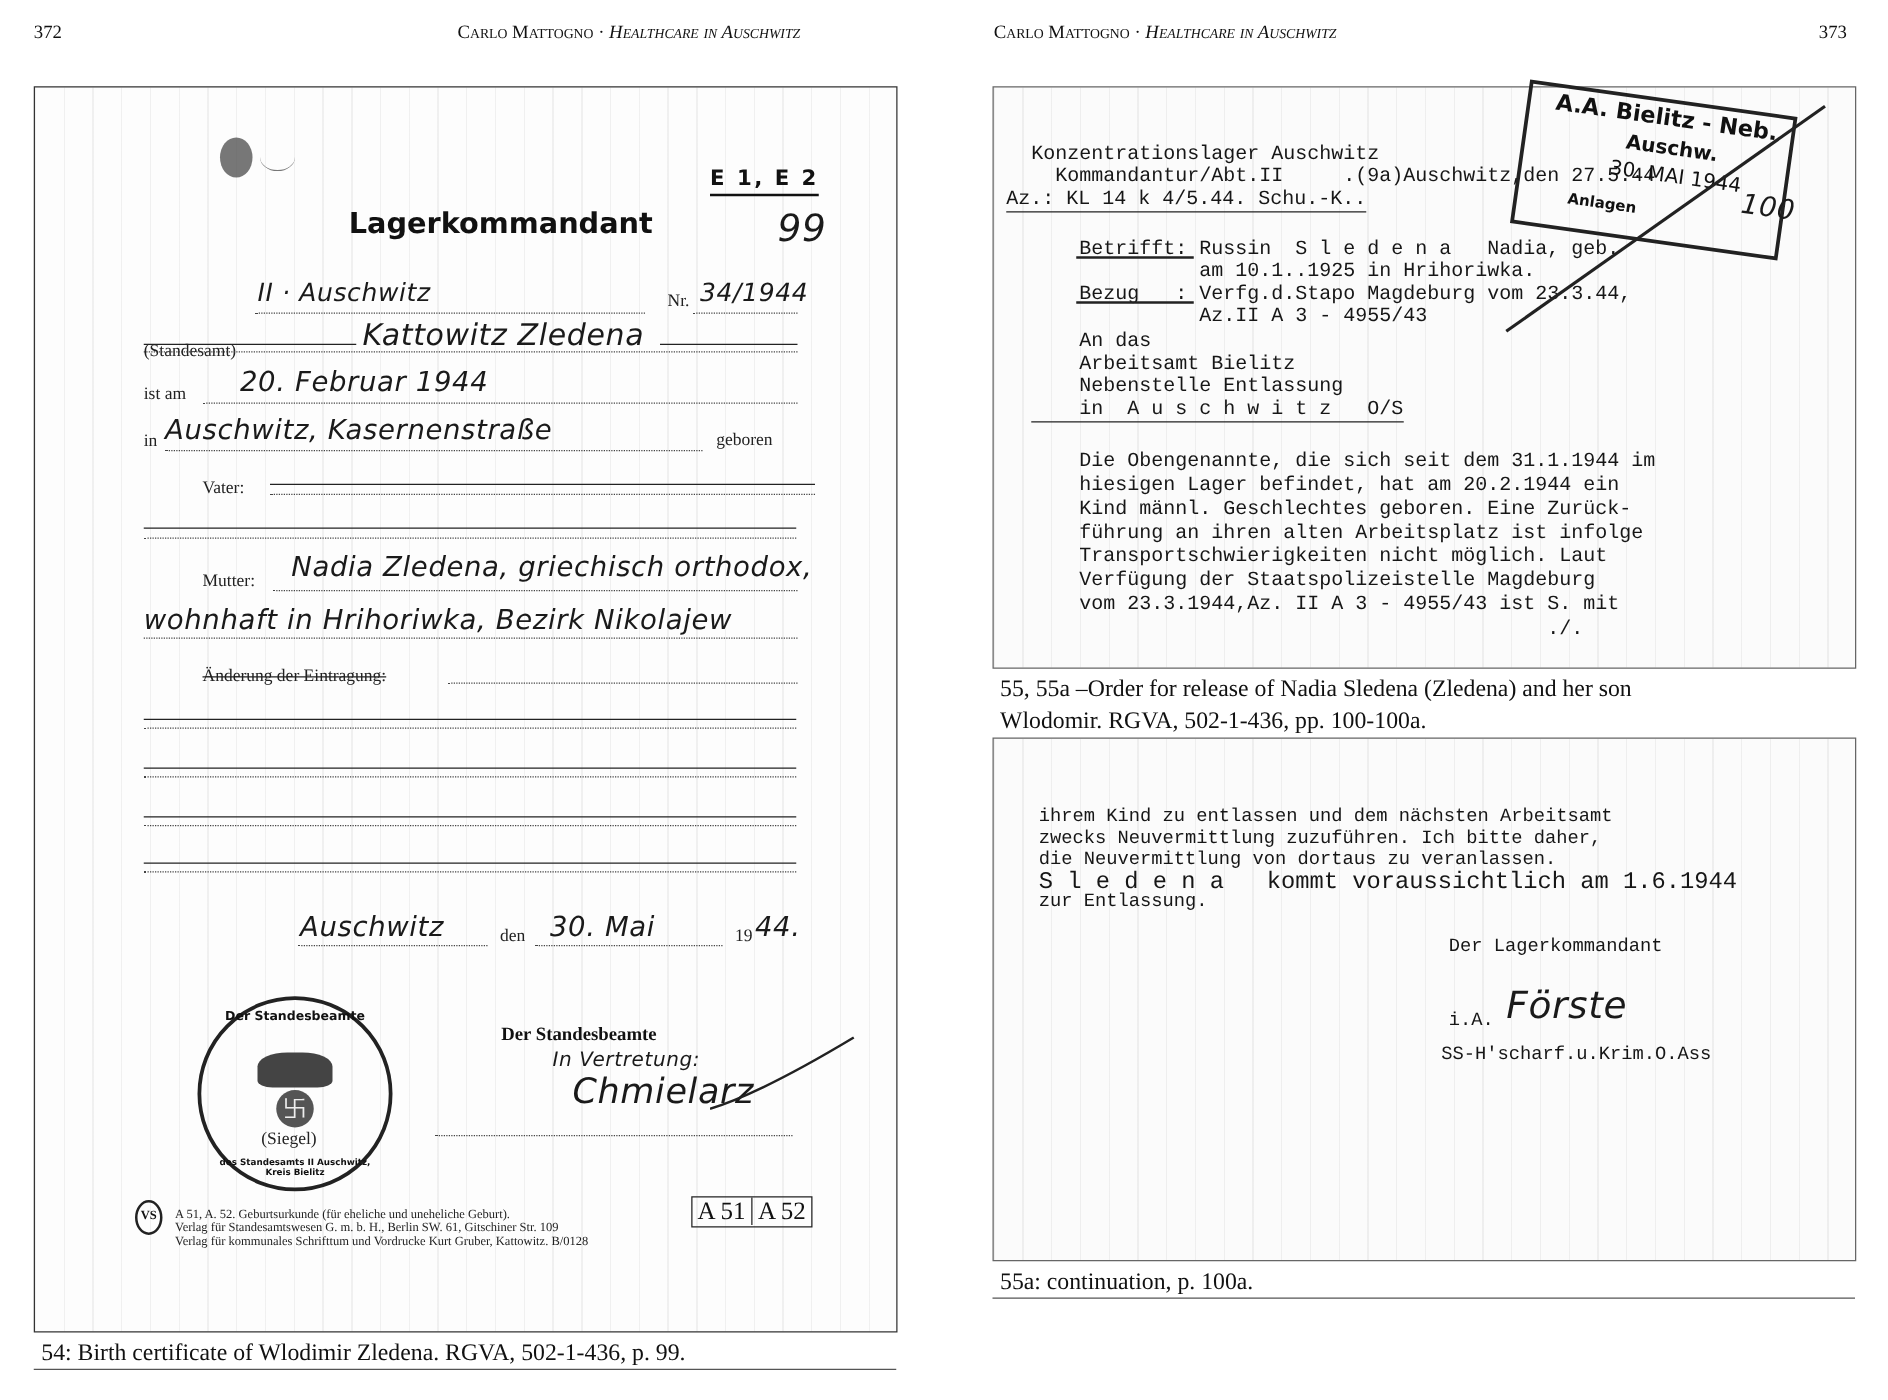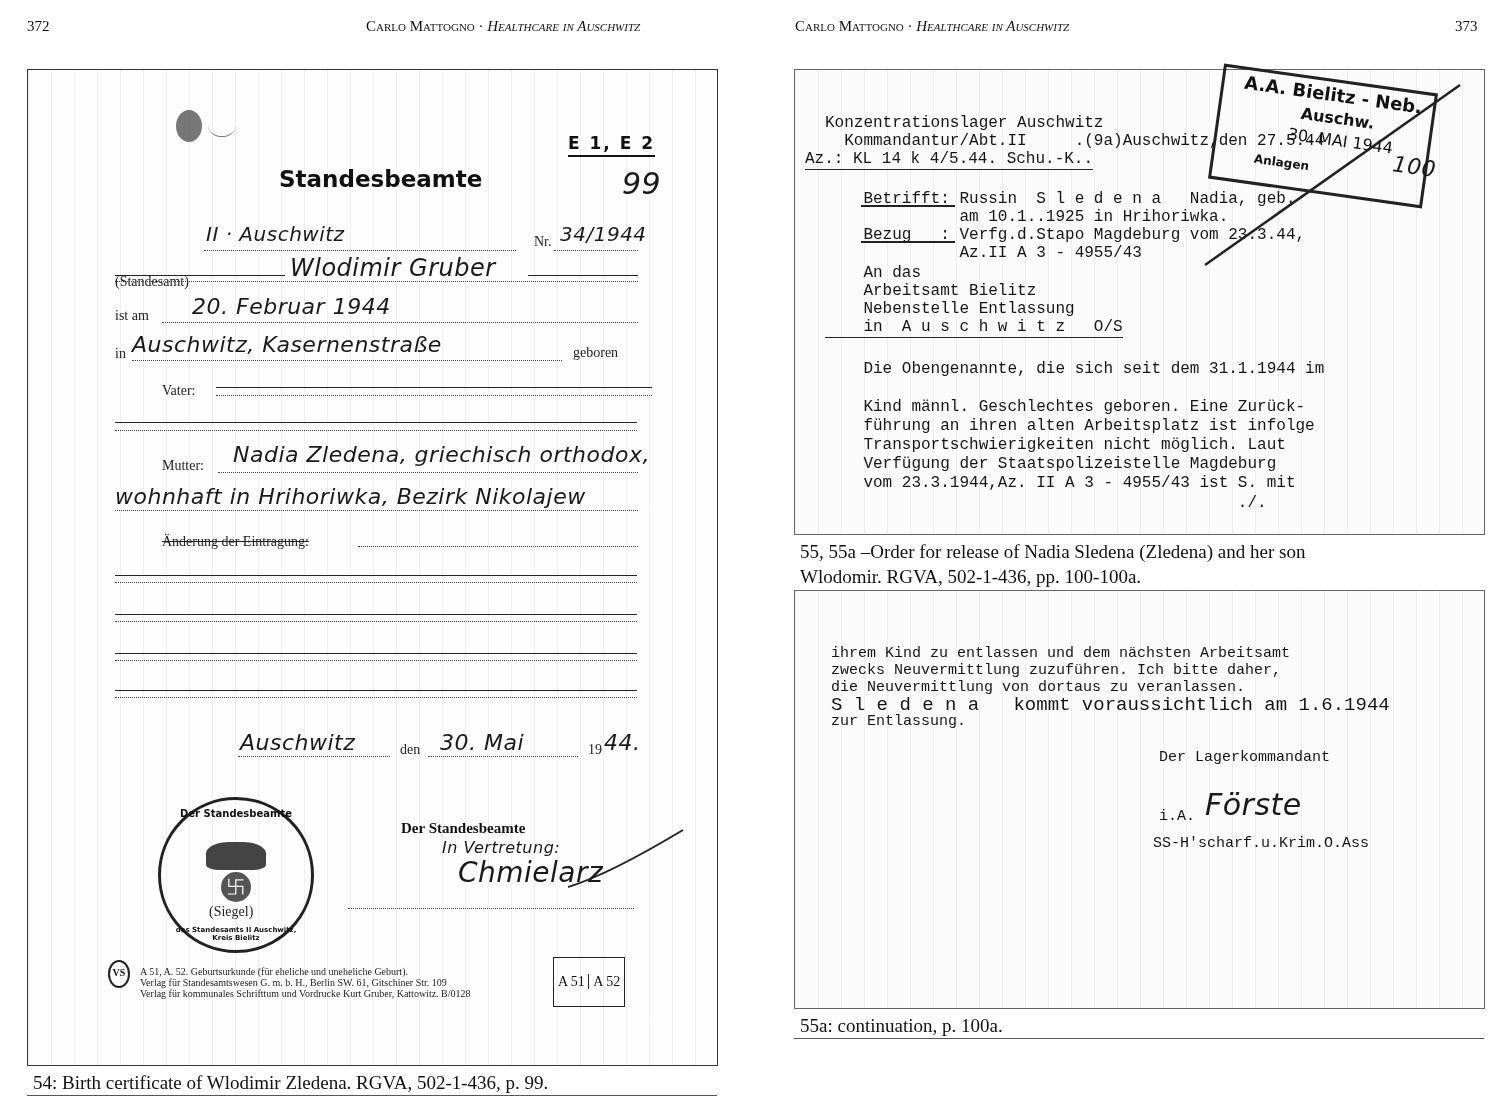--- a/index.html
+++ b/index.html
@@ -46,32 +46,32 @@
   <span class="sc it">Healthcare in Auschwitz</span>
 </div>
 <div class="abs pagenum" style="left:1455px;">373</div>
 
 <div class="abs doc54 noise">
 
   <div class="abs" style="left:148px;top:40px;width:26px;height:32px;border-radius:50%;background:#555;opacity:.8;"></div>
   <div class="abs" style="left:180px;top:44px;width:28px;height:22px;border-radius:0 0 50% 50%;border-bottom:1px solid #777;"></div>
 
   <div class="abs formcode" style="left:540px;top:63px;">E 1, E 2</div>
-  <div class="abs cert-title" style="left:251px;top:96px;">Standesbeamte</div>
+  <div class="abs cert-title" style="left:251px;top:96px;">Lagerkommandant</div>
   <div class="abs hand" style="left:594px;top:96px;font-size:30px;">99</div>
 
   <div class="abs form-label" style="left:87px;top:164px;margin-top:40px;">(Standesamt)</div>
   <div class="abs hand" style="left:178px;top:152px;font-size:20px;">II · Auschwitz</div>
   <div class="abs dotline" style="left:176px;top:180px;width:312px;"></div>
   <div class="abs form-label" style="left:506px;top:164px;">Nr.</div>
   <div class="abs hand" style="left:532px;top:152px;font-size:20px;">34/1944</div>
   <div class="abs dotline" style="left:526px;top:180px;width:84px;"></div>
 
   <div class="abs solidline" style="left:87px;top:205px;width:170px;"></div>
-  <div class="abs hand" style="left:262px;top:184px;font-size:24px;">Wlodimir Gruber</div>
+  <div class="abs hand" style="left:262px;top:184px;font-size:24px;">Kattowitz Zledena</div>
   <div class="abs solidline" style="left:500px;top:205px;width:110px;"></div>
   <div class="abs dotline" style="left:87px;top:211px;width:523px;"></div>
 
   <div class="abs form-label" style="left:87px;top:238px;">ist am</div>
   <div class="abs hand" style="left:164px;top:224px;">20. Februar 1944</div>
   <div class="abs dotline" style="left:134px;top:252px;width:476px;"></div>
 
   <div class="abs form-label" style="left:87px;top:276px;">in</div>
   <div class="abs hand" style="left:104px;top:262px;">Auschwitz, Kasernenstraße</div>
   <div class="abs dotline" style="left:104px;top:290px;width:430px;"></div>
@@ -121,21 +121,21 @@
   <div class="abs hand" style="left:430px;top:786px;font-size:28px;">Chmielarz</div>
   <svg class="abs" style="left:540px;top:755px;" width="120" height="70">
       <path d="M0 62 Q40 50 115 5" stroke="#222" stroke-width="2" fill="none"></path>
     </svg>
   <div class="abs dotline" style="left:320px;top:838px;width:286px;"></div>
 
   <div class="abs" style="left:80px;top:890px;width:18px;height:24px;border:2px solid #222;border-radius:50%;font-size:10px;text-align:center;line-height:22px;font-weight:bold;">VS</div>
   <div class="abs small-print" style="left:112px;top:896px;">A 51, A. 52.  Geburtsurkunde (für eheliche und uneheliche Geburt).</div>
   <div class="abs small-print" style="left:112px;top:907px;">Verlag für Standesamtswesen G. m. b. H., Berlin SW. 61, Gitschiner Str. 109</div>
   <div class="abs small-print" style="left:112px;top:918px;">Verlag für kommunales Schrifttum und Vordrucke Kurt Gruber, Kattowitz.  B/0128</div>
-  <div class="abs" style="left:525px;top:887px;border:1px solid #222;font-size:14px;padding:16px 4px;">
+  <div class="abs" style="left:525px;top:887px;border:1px solid #222;font-size:20px;padding:0 4px;">
     <span>A 51</span>
     <span style="border-left:1px solid #222;padding-left:4px;">A 52</span>
   </div>
 </div>
 
 <div class="abs caption" style="left:33px;top:1071px;">54: Birth certificate of Wlodimir Zledena. RGVA, 502-1-436, p. 99.</div>
 <div class="abs caprule" style="left:27px;top:1095px;width:690px;"></div>
 
 <div class="abs doc55 noise">
   <div class="abs tw" style="left:30px;top:44px;">Konzentrationslager Auschwitz</div>
@@ -145,20 +145,21 @@
   <div class="abs tw" style="left:30px;top:138px;">              am 10.1..1925 in Hrihoriwka.</div>
   <div class="abs tw" style="left:30px;top:156px;">    Bezug   : Verfg.d.Stapo Magdeburg vom 23.3.44,</div>
   <div class="abs tw" style="left:30px;top:174px;">              Az.II A 3 - 4955/43</div>
   <div class="abs" style="left:66px;top:135px;width:94px;height:1.5px;background:#222;"></div>
   <div class="abs" style="left:66px;top:171px;width:94px;height:1.5px;background:#222;"></div>
   <div class="abs tw" style="left:30px;top:194px;">    An das</div>
   <div class="abs tw" style="left:30px;top:212px;">    Arbeitsamt Bielitz</div>
   <div class="abs tw" style="left:30px;top:230px;">    Nebenstelle Entlassung</div>
   <div class="abs tw" style="left:30px;top:248px;border-bottom:1.5px solid #222;">    in  A u s c h w i t z   O/S</div>
   <div class="abs tw" style="left:30px;top:290px;">    Die Obengenannte, die sich seit dem 31.1.1944 im</div>
+  <div class="abs tw" style="left:30px;top:309px;">    hiesigen Lager befindet, hat am 20.2.1944 ein</div>
   <div class="abs tw" style="left:30px;top:328px;">    Kind männl. Geschlechtes geboren. Eine Zurück-</div>
   <div class="abs tw" style="left:30px;top:347px;">    führung an ihren alten Arbeitsplatz ist infolge</div>
   <div class="abs tw" style="left:30px;top:366px;">    Transportschwierigkeiten nicht möglich. Laut</div>
   <div class="abs tw" style="left:30px;top:385px;">    Verfügung der Staatspolizeistelle Magdeburg</div>
   <div class="abs tw" style="left:30px;top:404px;">    vom 23.3.1944,Az. II A 3 - 4955/43 ist S. mit</div>
   <div class="abs tw" style="left:30px;top:424px;">                                           ./.</div>
 
   <div class="abs rstamp" style="left:420px;top:8px;width:210px;height:110px;">
     <div class="abs" style="left:20px;top:2px;font-family:'DejaVu Sans',sans-serif;font-weight:bold;font-size:18px;">A.A. Bielitz - Neb.</div>
     <div class="abs" style="left:80px;top:26px;font-family:'DejaVu Sans',sans-serif;font-weight:bold;font-size:16px;">Auschw.</div>

